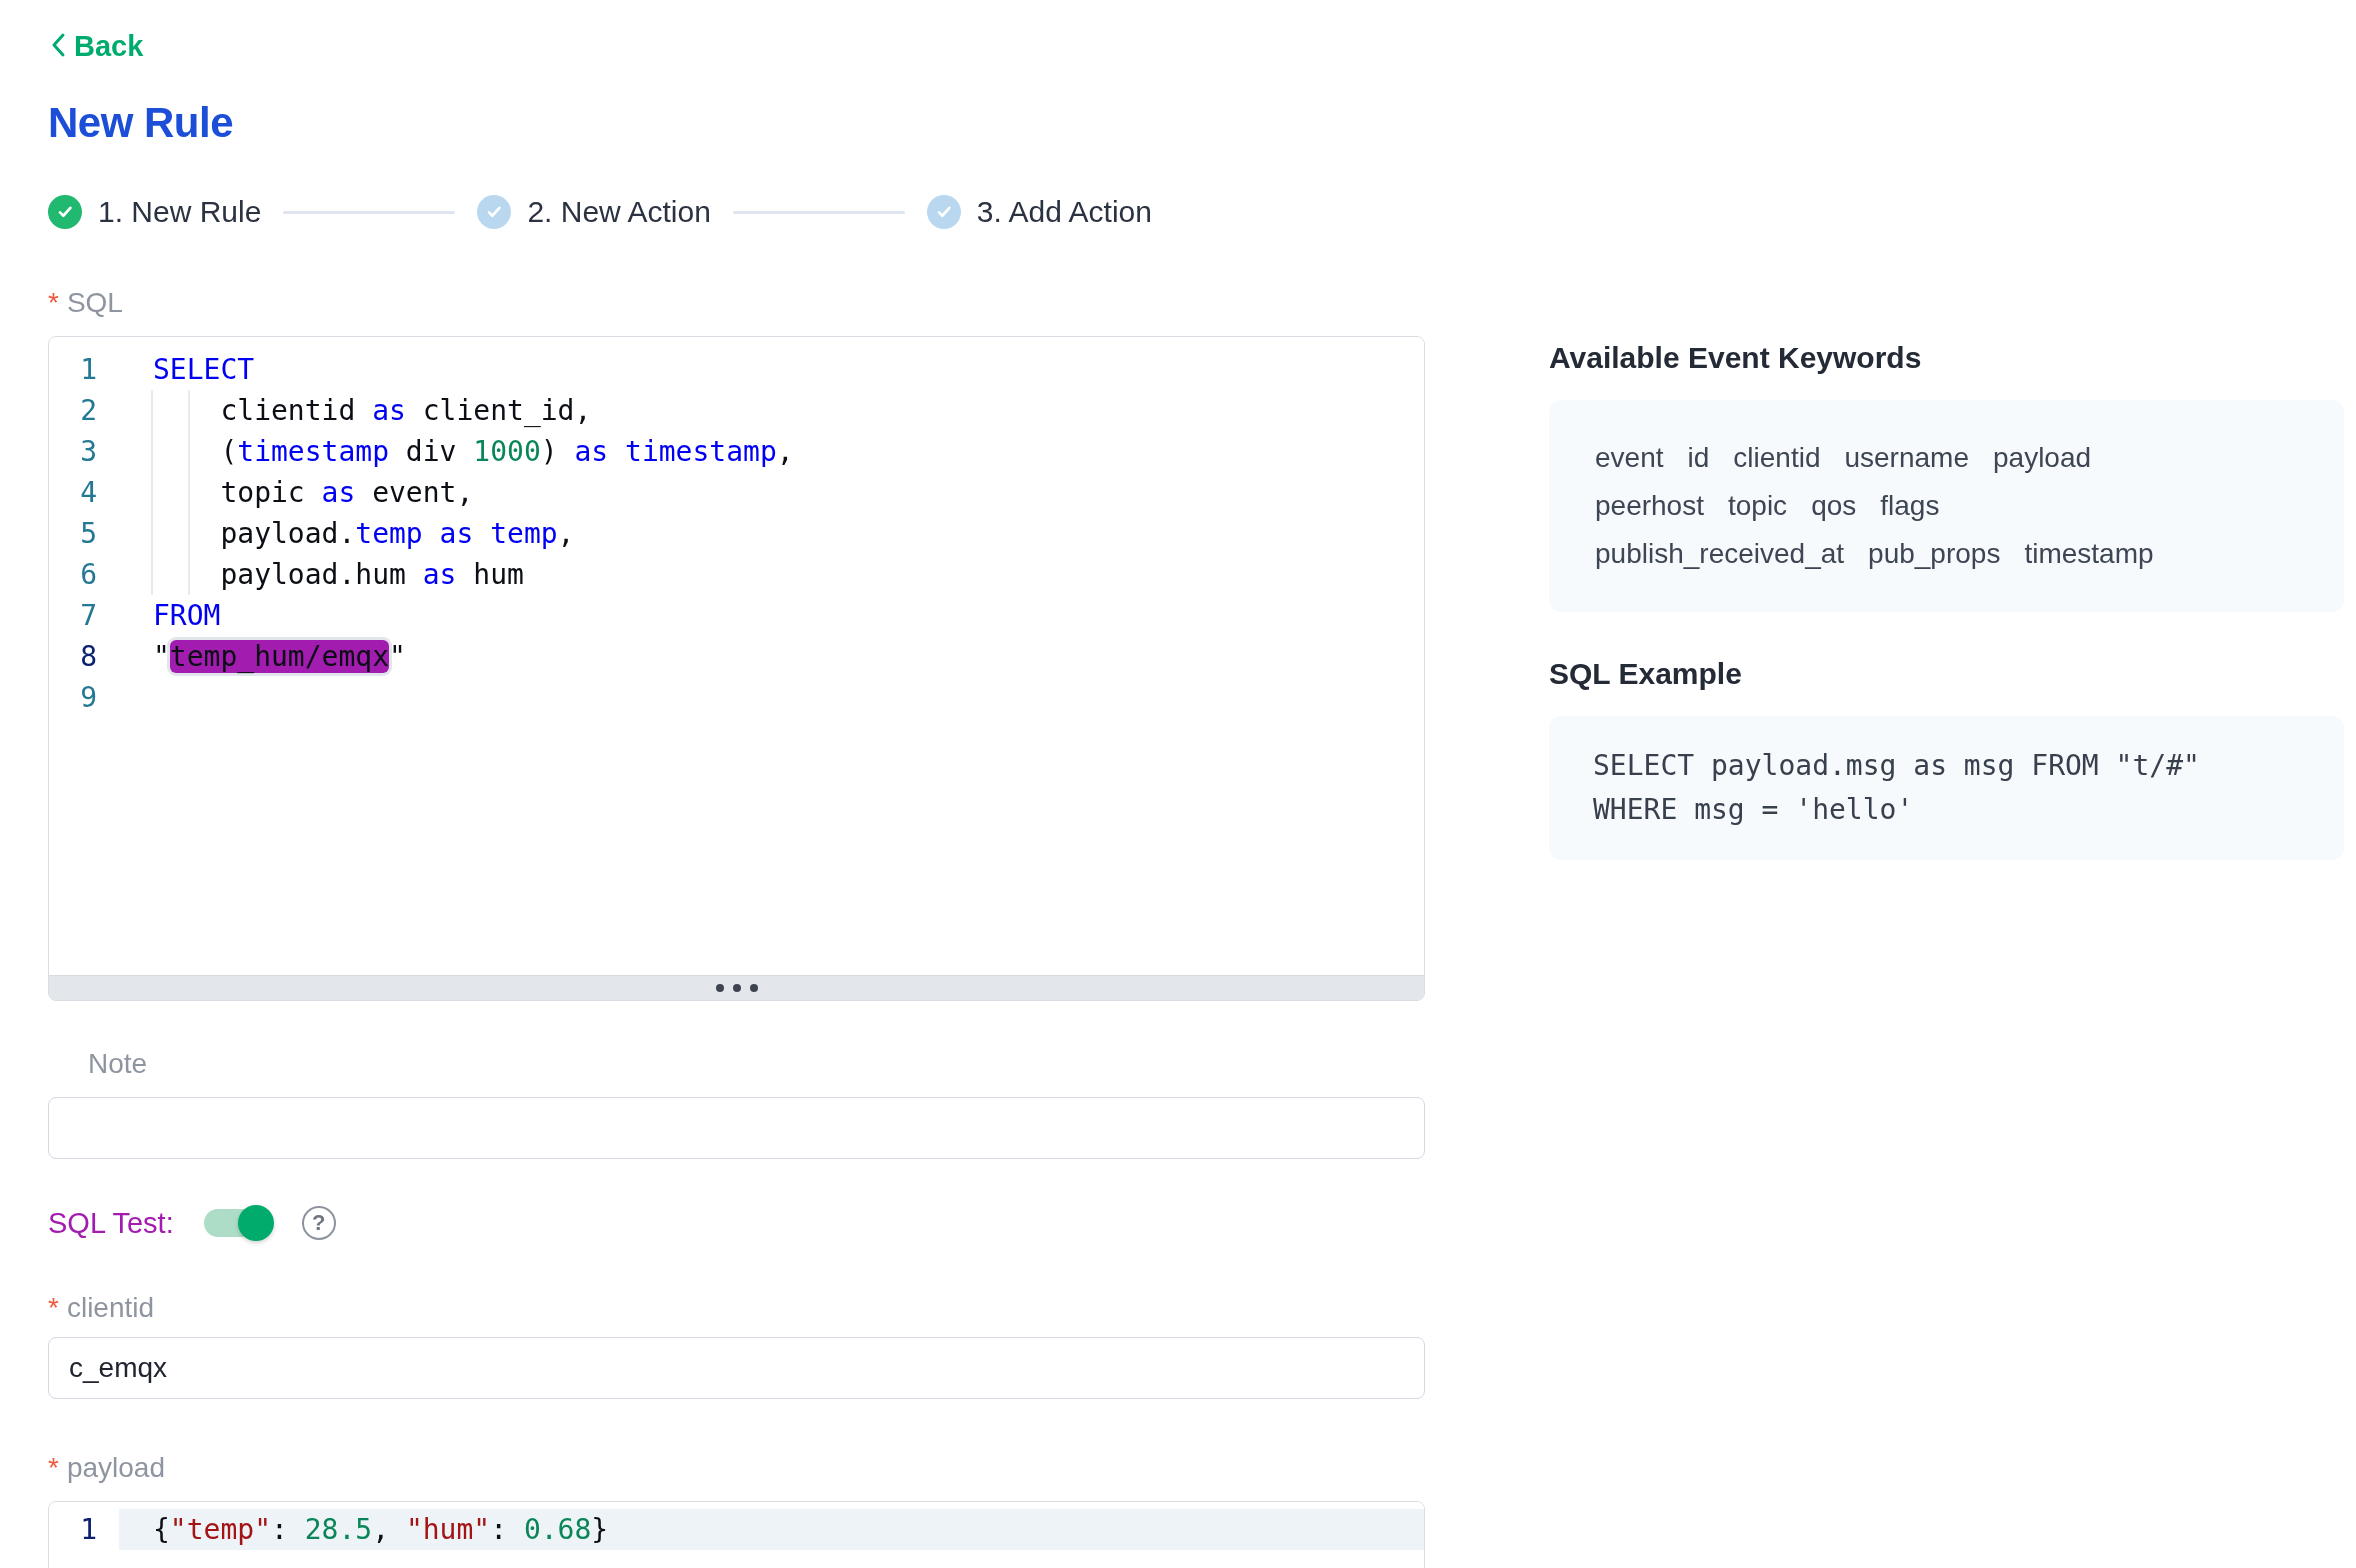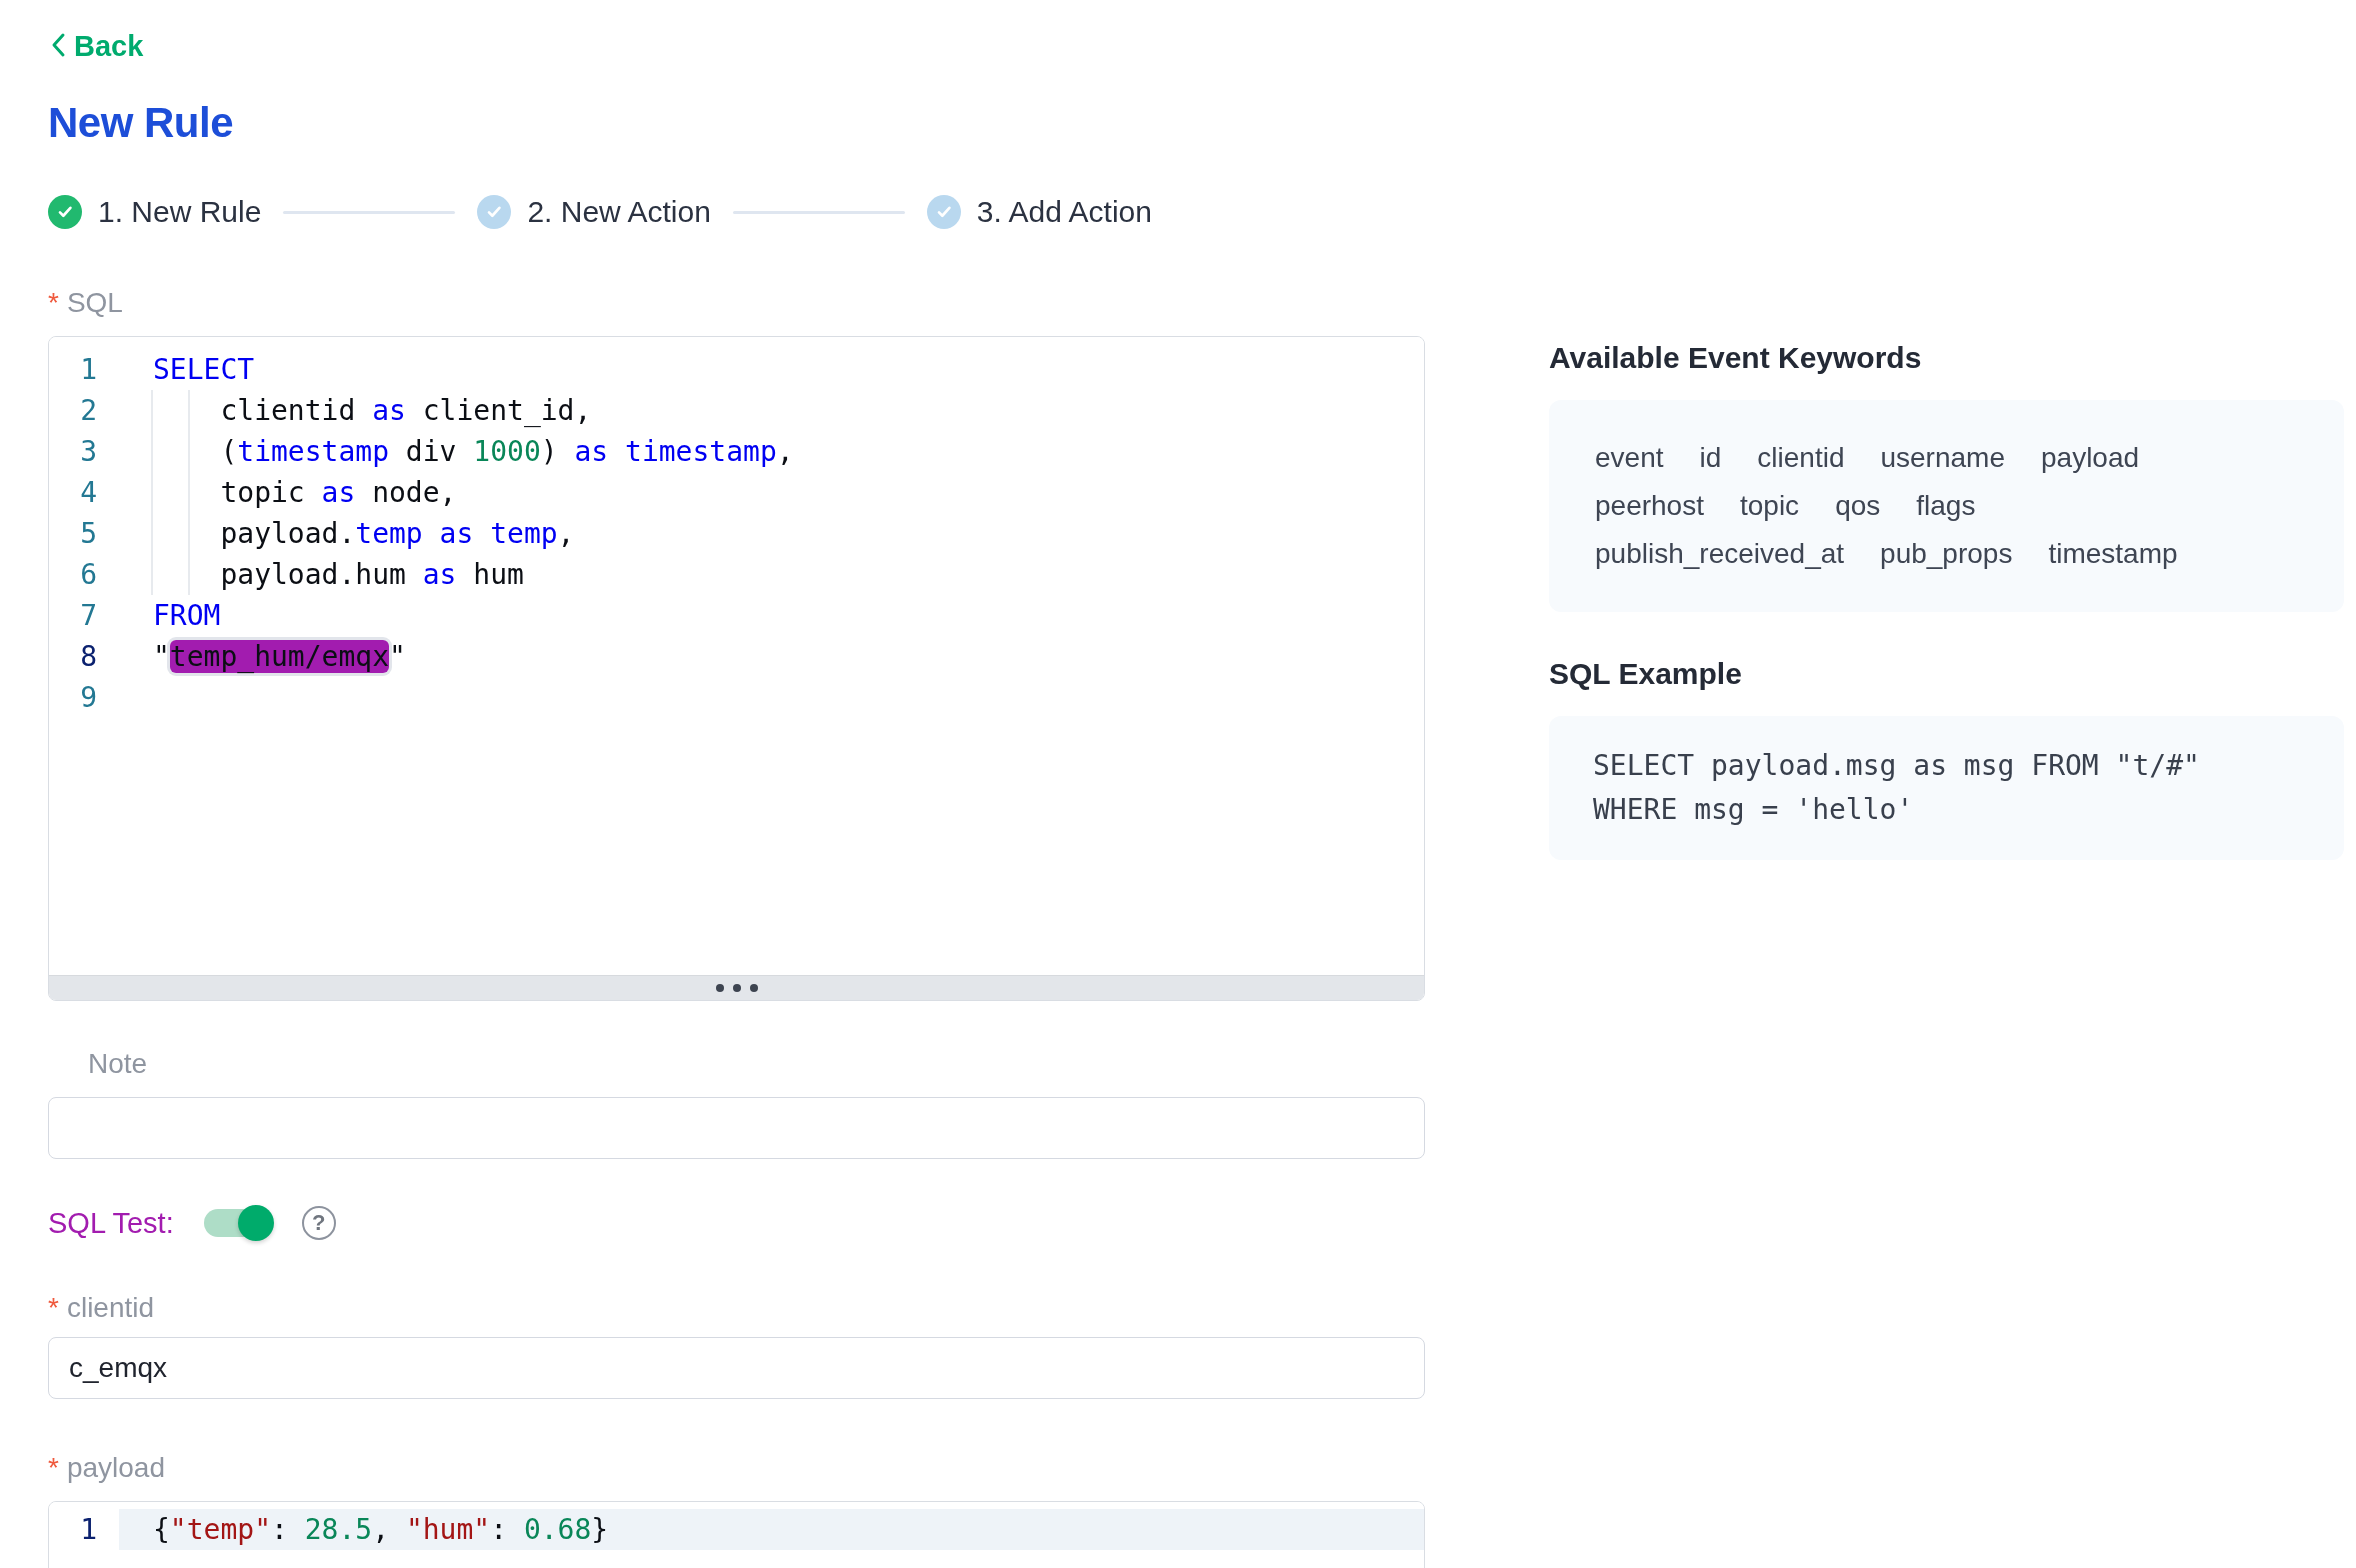--- a/index.html
+++ b/index.html
@@ -73,21 +73,21 @@
                   box-shadow:0 2px 4px rgba(0,0,0,0.18); }
   .help-icon { width:34px; height:34px; border-radius:50%; border:2px solid #8d939e;
                color:#70767f; font-size:22px; font-weight:600; display:flex;
                align-items:center; justify-content:center; cursor:pointer; }
 
   
   .right-col { position:absolute; left:1549px; top:340px; width:795px; }
   .side-heading { font-size:30px; font-weight:600; color:#242a36; line-height:36px; }
   .panel { margin-top:24px; background:#f7fafd; border-radius:12px; }
   .kw-panel { padding:34px 46px; }
-  .kw-row { display:flex; flex-wrap:wrap; column-gap:36px; line-height:48px; }
+  .kw-row { display:flex; flex-wrap:wrap; column-gap:24px; line-height:48px; }
   .kw-item { font-size:28px; color:#3e4553; }
   .example-heading { margin-top:44px; }
   .example-panel { padding:28px 44px; font-family:"DejaVu Sans Mono", monospace;
                    font-size:28px; line-height:44px; color:#39404d; white-space:pre; }
 </style>
 </head>
 <body>
 
 <div class="page">
 
@@ -146,21 +146,21 @@
           <div class="code-line">
             <span class="ln">2</span>
             <span class="code"><span class="tk-txt">    clientid </span><span class="tk-kw">as</span><span class="tk-txt"> client_id,</span></span>
           </div>
           <div class="code-line">
             <span class="ln">3</span>
             <span class="code"><span class="tk-txt">    (</span><span class="tk-kw">timestamp</span><span class="tk-txt"> div </span><span class="tk-num">1000</span><span class="tk-txt">) </span><span class="tk-kw">as</span><span class="tk-txt"> </span><span class="tk-kw">timestamp</span><span class="tk-txt">,</span></span>
           </div>
           <div class="code-line">
             <span class="ln">4</span>
-            <span class="code"><span class="tk-txt">    topic </span><span class="tk-kw">as</span><span class="tk-txt"> node,</span></span>
+            <span class="code"><span class="tk-txt">    topic </span><span class="tk-kw">as</span><span class="tk-txt"> event,</span></span>
           </div>
           <div class="code-line">
             <span class="ln">5</span>
             <span class="code"><span class="tk-txt">    payload.</span><span class="tk-kw">temp</span><span class="tk-txt"> </span><span class="tk-kw">as</span><span class="tk-txt"> </span><span class="tk-kw">temp</span><span class="tk-txt">,</span></span>
           </div>
           <div class="code-line">
             <span class="ln">6</span>
             <span class="code"><span class="tk-txt">    payload.hum </span><span class="tk-kw">as</span><span class="tk-txt"> hum</span></span>
           </div>
           <div class="code-line">

